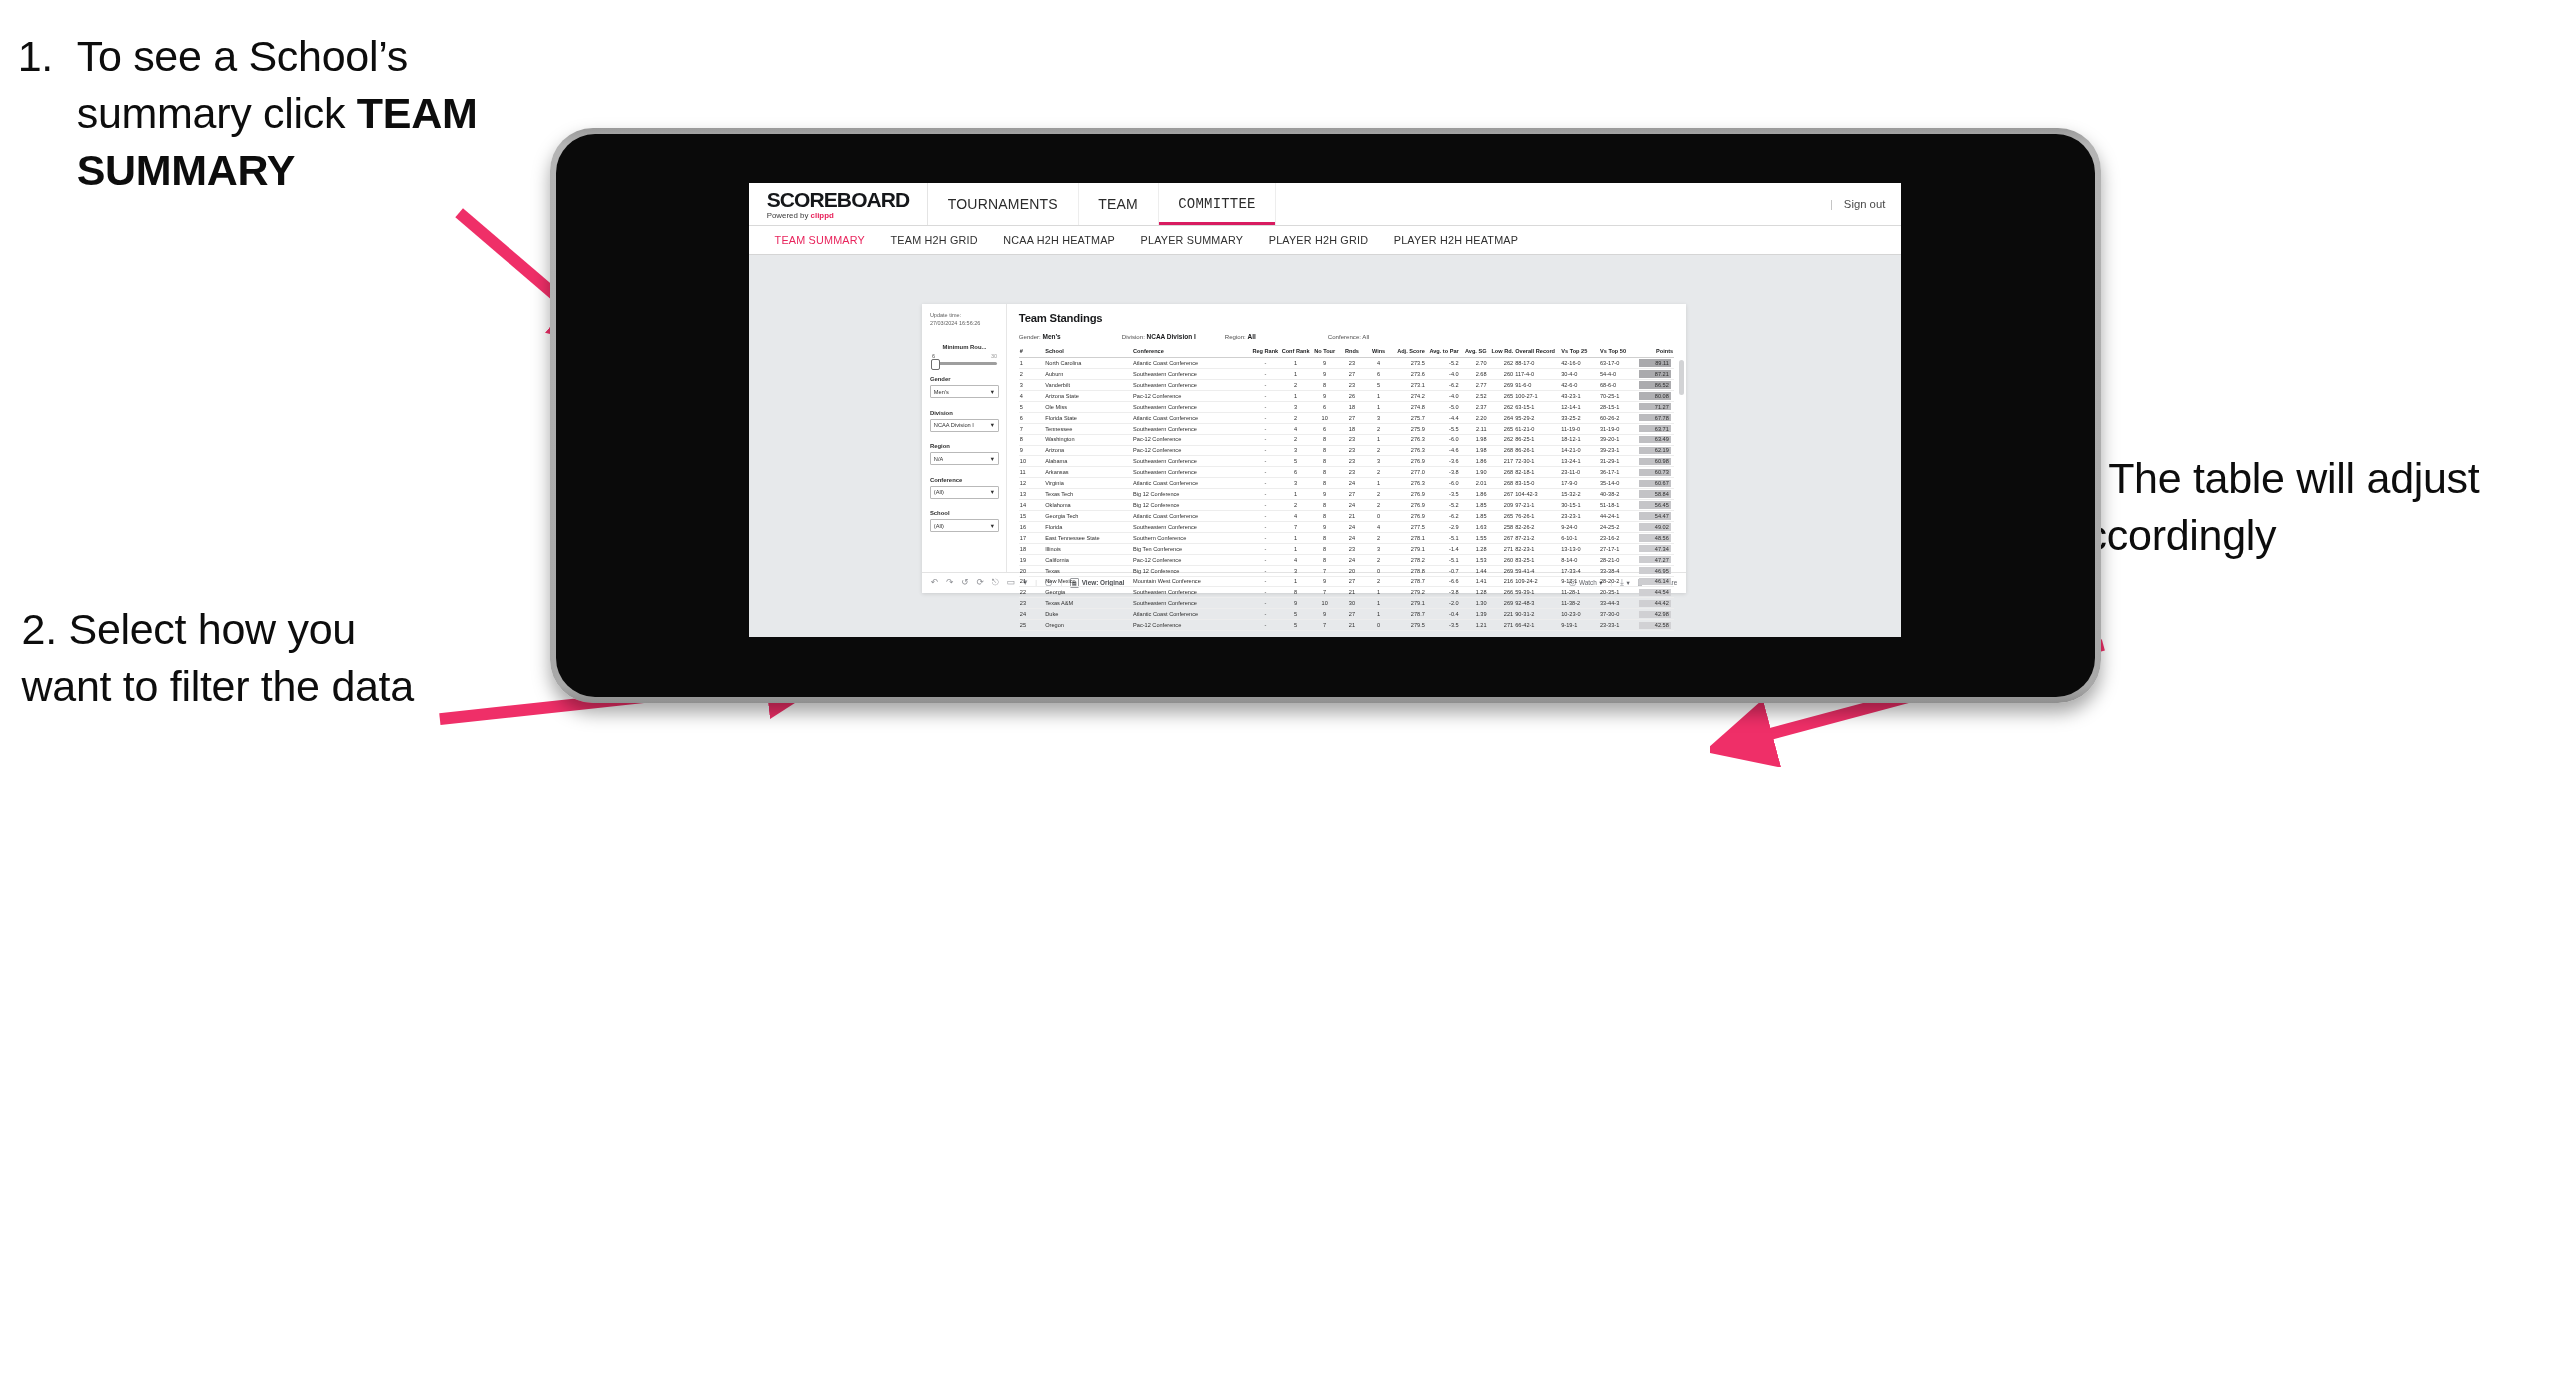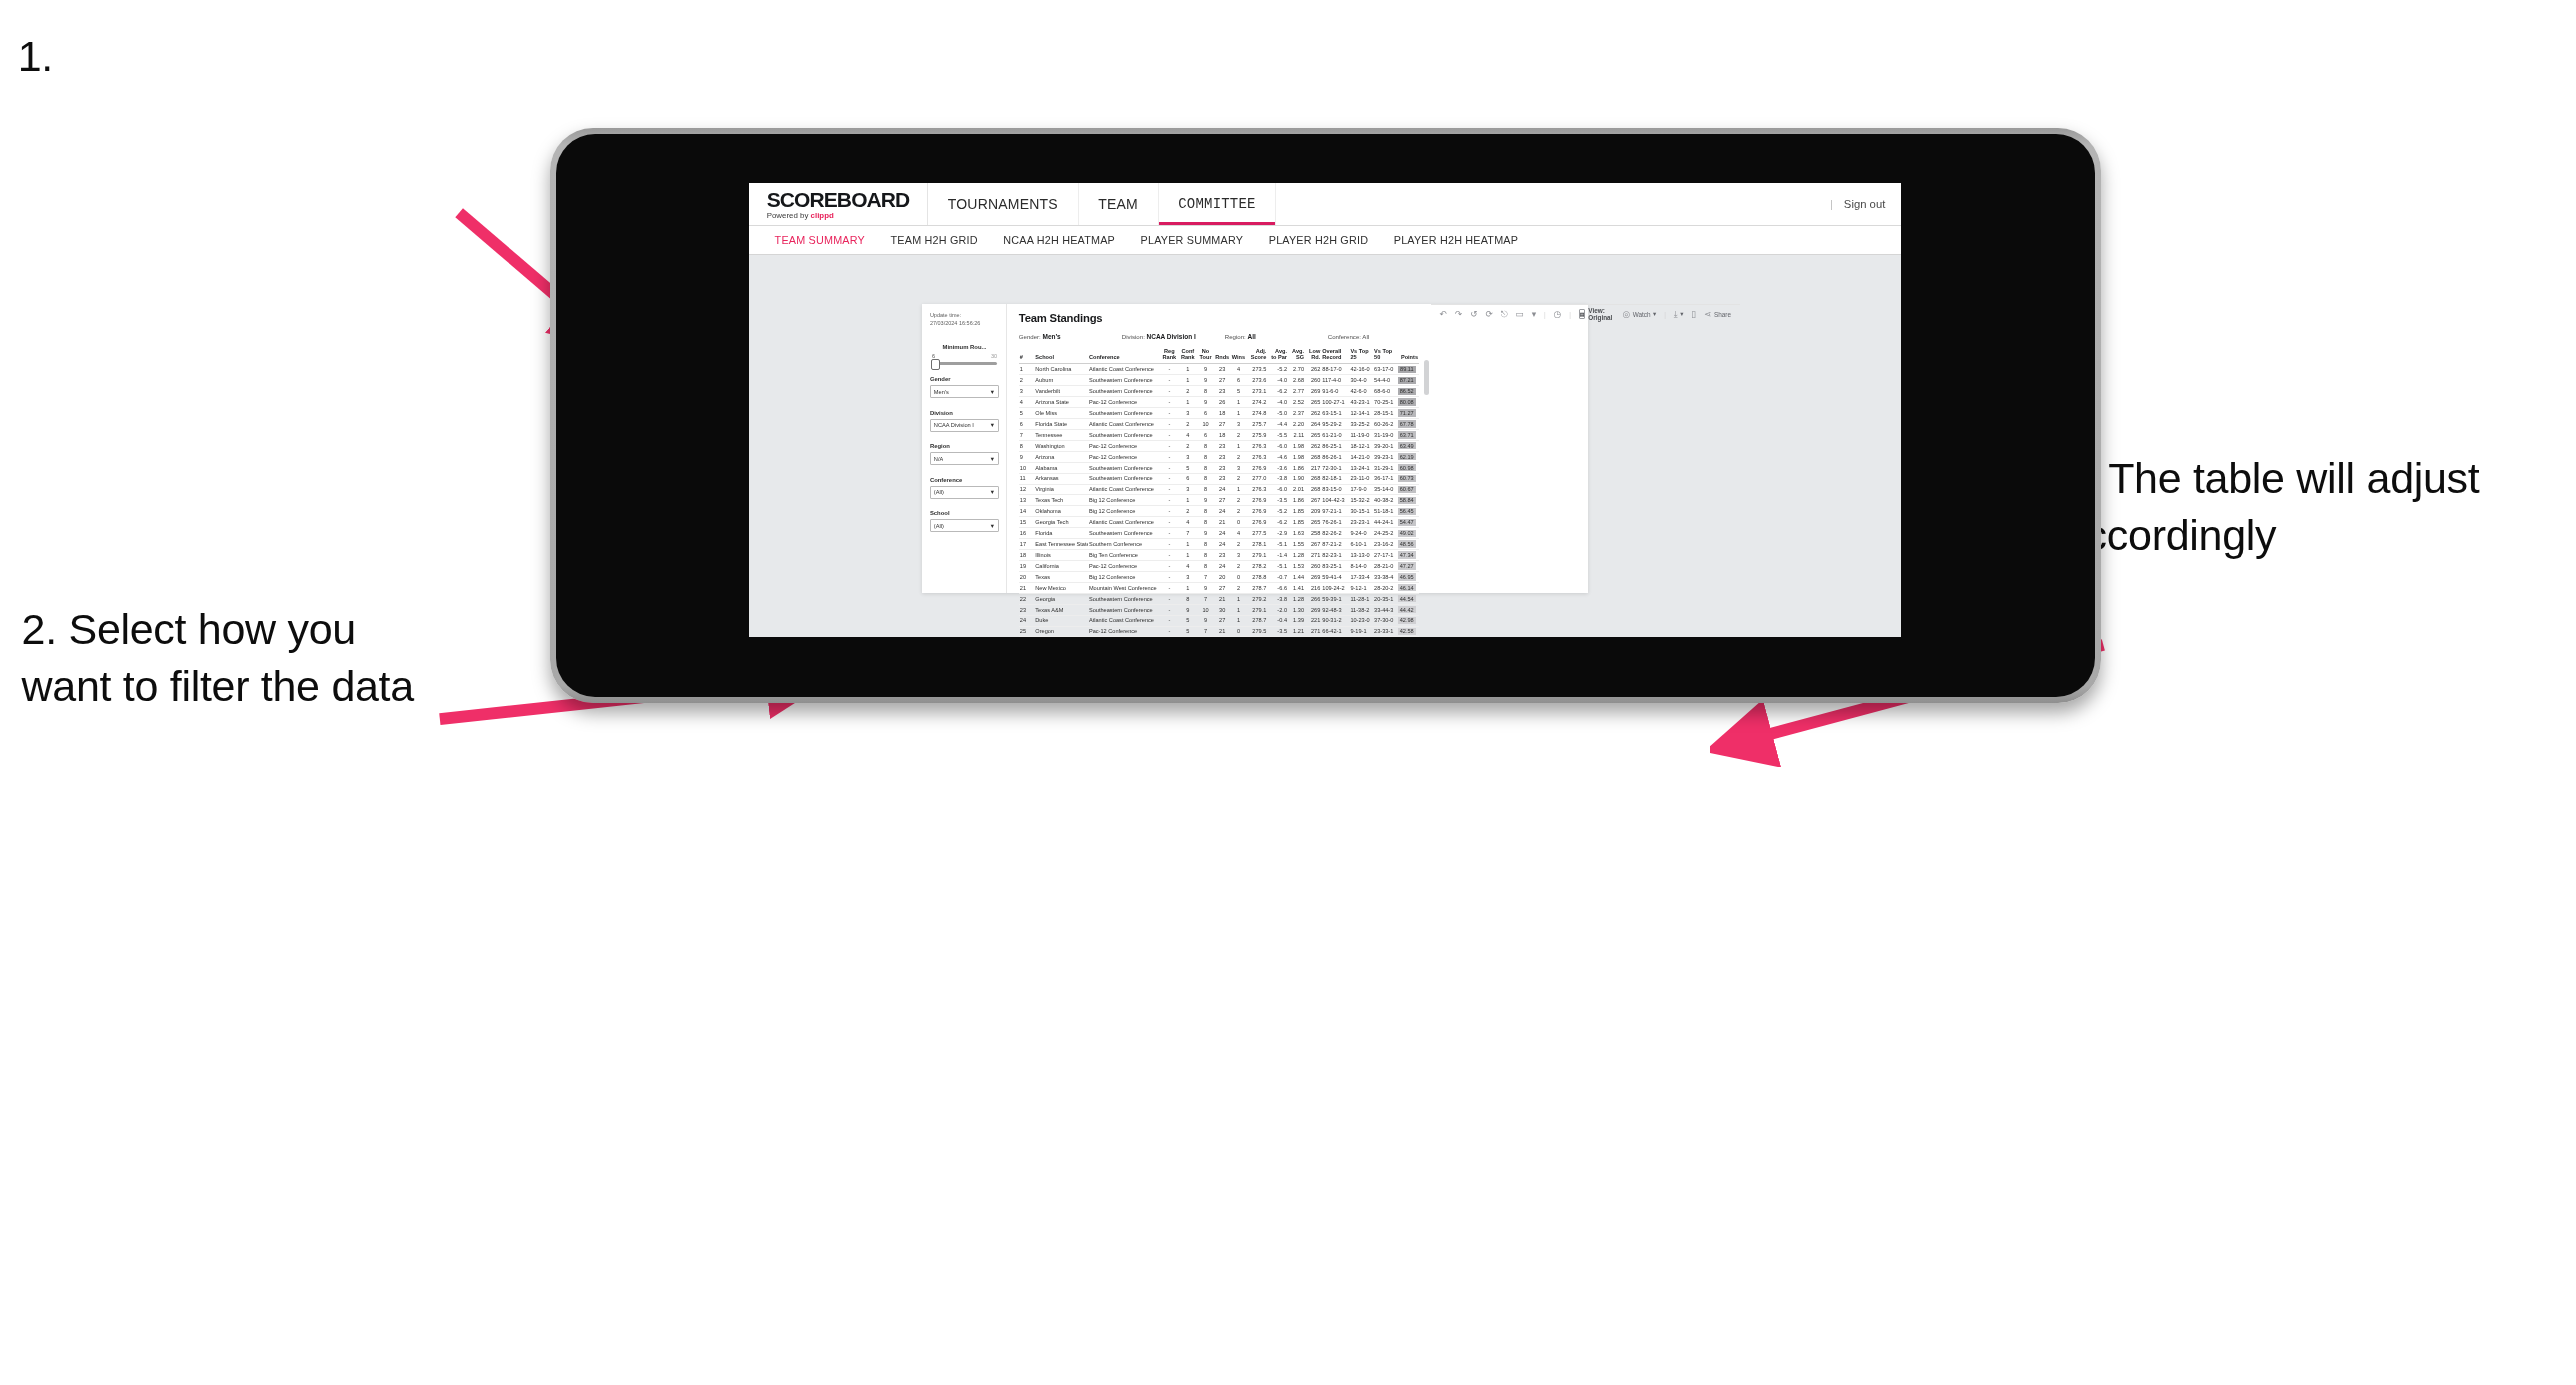--- a/index.html
+++ b/index.html
@@ -61,23 +61,23 @@
 
   
   .sub-tabs{height:27.5px;background:#ffffff;display:flex;align-items:center;gap:0;
             border-bottom:1px solid #d5d5d5;padding-left:12.8px;}
   .sub-tab{font-size:10.8px;color:#2f2f2f;padding:0 12.8px;letter-spacing:0.2px;cursor:pointer;white-space:nowrap;}
   .sub-tab.active{color:#e8245c;}
 
   
   .canvas{position:relative;height:384px;background:#e7e9eb;}
   .viz{
-    position:absolute;left:173px;top:49px;width:666px;height:289px;
+    position:absolute;left:173px;top:49px;width:764px;height:289px;
     background:#ffffff;box-shadow:0 1px 3.9px rgba(0,0,0,.12);
-    display:flex;flex-direction:row;
+    display:flex;flex-direction:column;
   }
   .viz-body{display:flex;flex:1;min-height:0;}
 
   
   .side{width:85px;border-right:1px solid #e6e6e6;padding:8.8px 6.9px 0 7.9px;box-sizing:border-box;
         display:flex;flex-direction:column;}
   .upd{font-size:5.5px;color:#5e5e5e;line-height:1.45;margin-bottom:15.7px;}
   .ctrl{margin-bottom:11.8px;}
   .ctrl-label{font-size:5.9px;color:#2d2d2d;margin-bottom:2.9px;font-weight:600;}
   .slider-vals{display:flex;justify-content:space-between;font-size:5.5px;color:#555;margin-bottom:2px;padding:0 2px;}
@@ -119,20 +119,23 @@
   .vbar .item{display:flex;align-items:center;gap:2.5px;}
   .viewchip{display:flex;align-items:center;gap:2.9px;font-weight:bold;color:#4a4c50;}
   .viewchip .bx{width:6.9px;height:7.9px;border:1px solid #9a9ca0;border-radius:1px;
                 display:flex;align-items:center;justify-content:center;font-size:4.9px;}
 </style>
 </head>
 <body>
 
 <div class="annot" id="annot1">
   <span class="num">1.</span>
+  <span class="body">
+    <span>To see a School’s summary click </span><span class="bold">TEAM SUMMARY</span>
+  </span>
 </div>
 
 <div class="annot" id="annot2">2. Select how you want to filter the data</div>
 
 <div class="annot" id="annot3">3. The table will adjust accordingly</div>
 
 <svg class="arrow" id="arrow1" style="left:447px;top:201px;" width="197" height="157" viewBox="0 0 200 160">
   <defs>
       <marker id="ah1" markerWidth="6" markerHeight="6" refX="3.2" refY="3" orient="auto">
     <path d="M0,0 L6,3 L0,6 z" fill="#ef2f68"></path>

